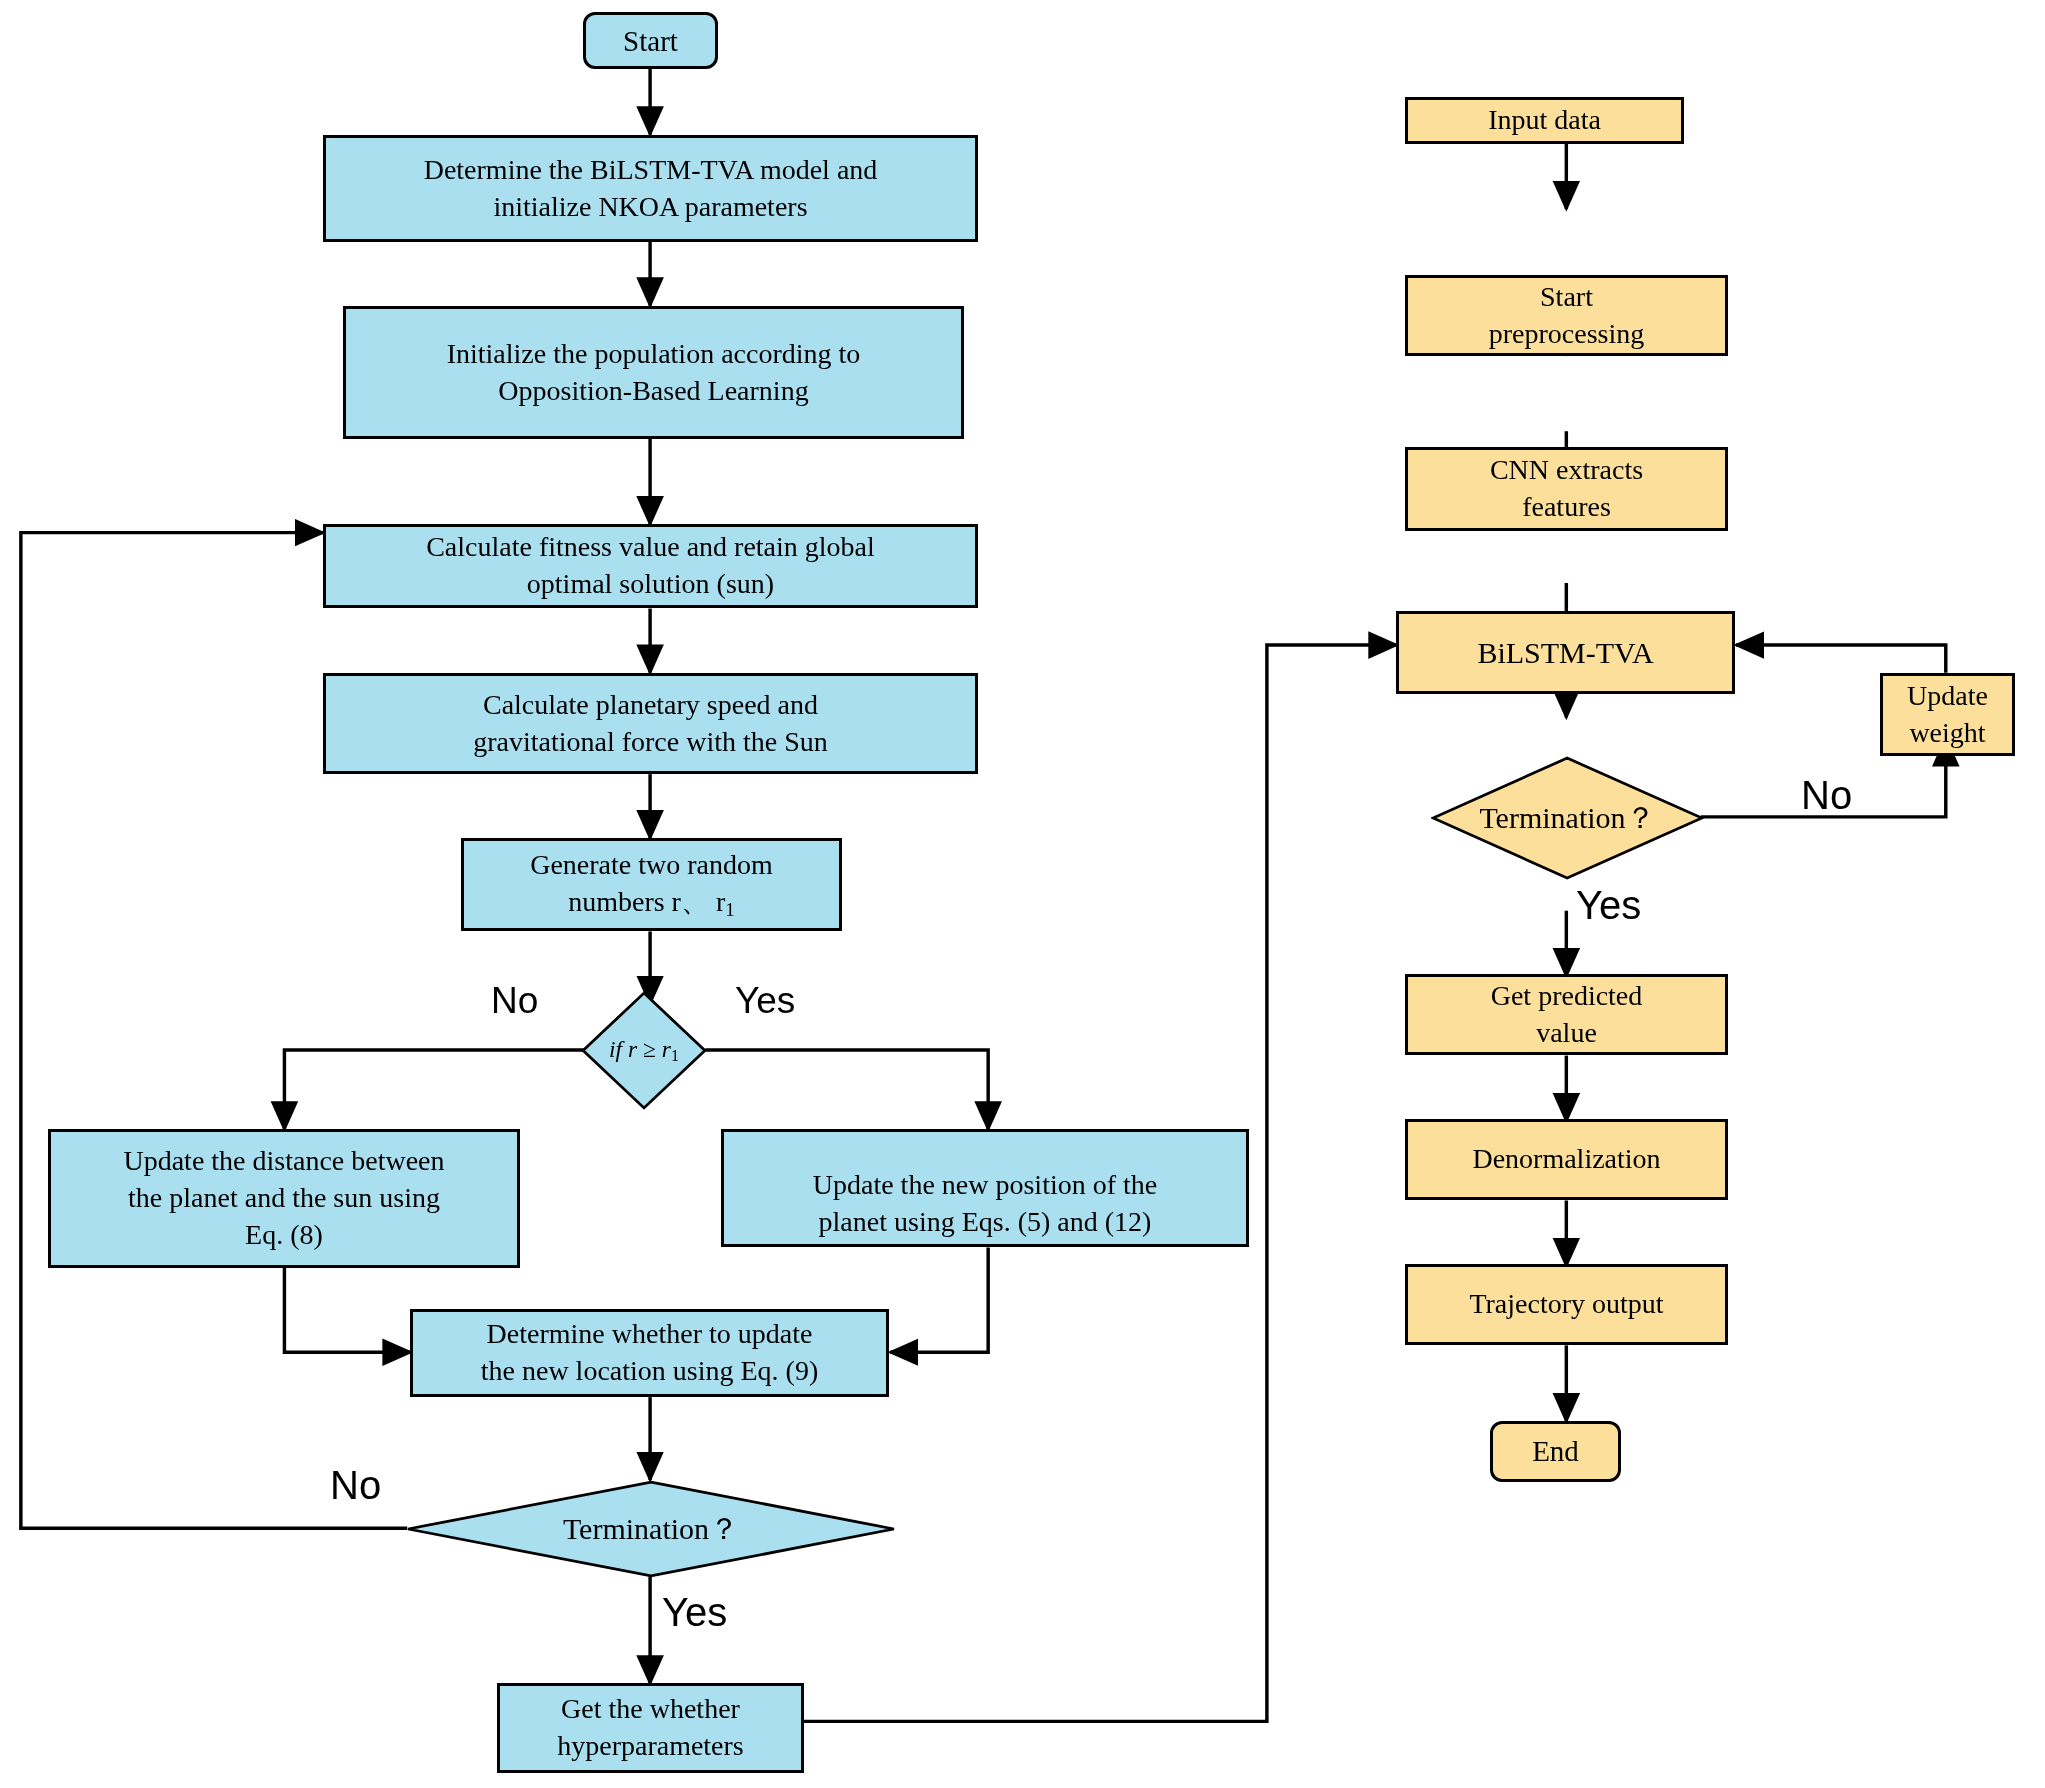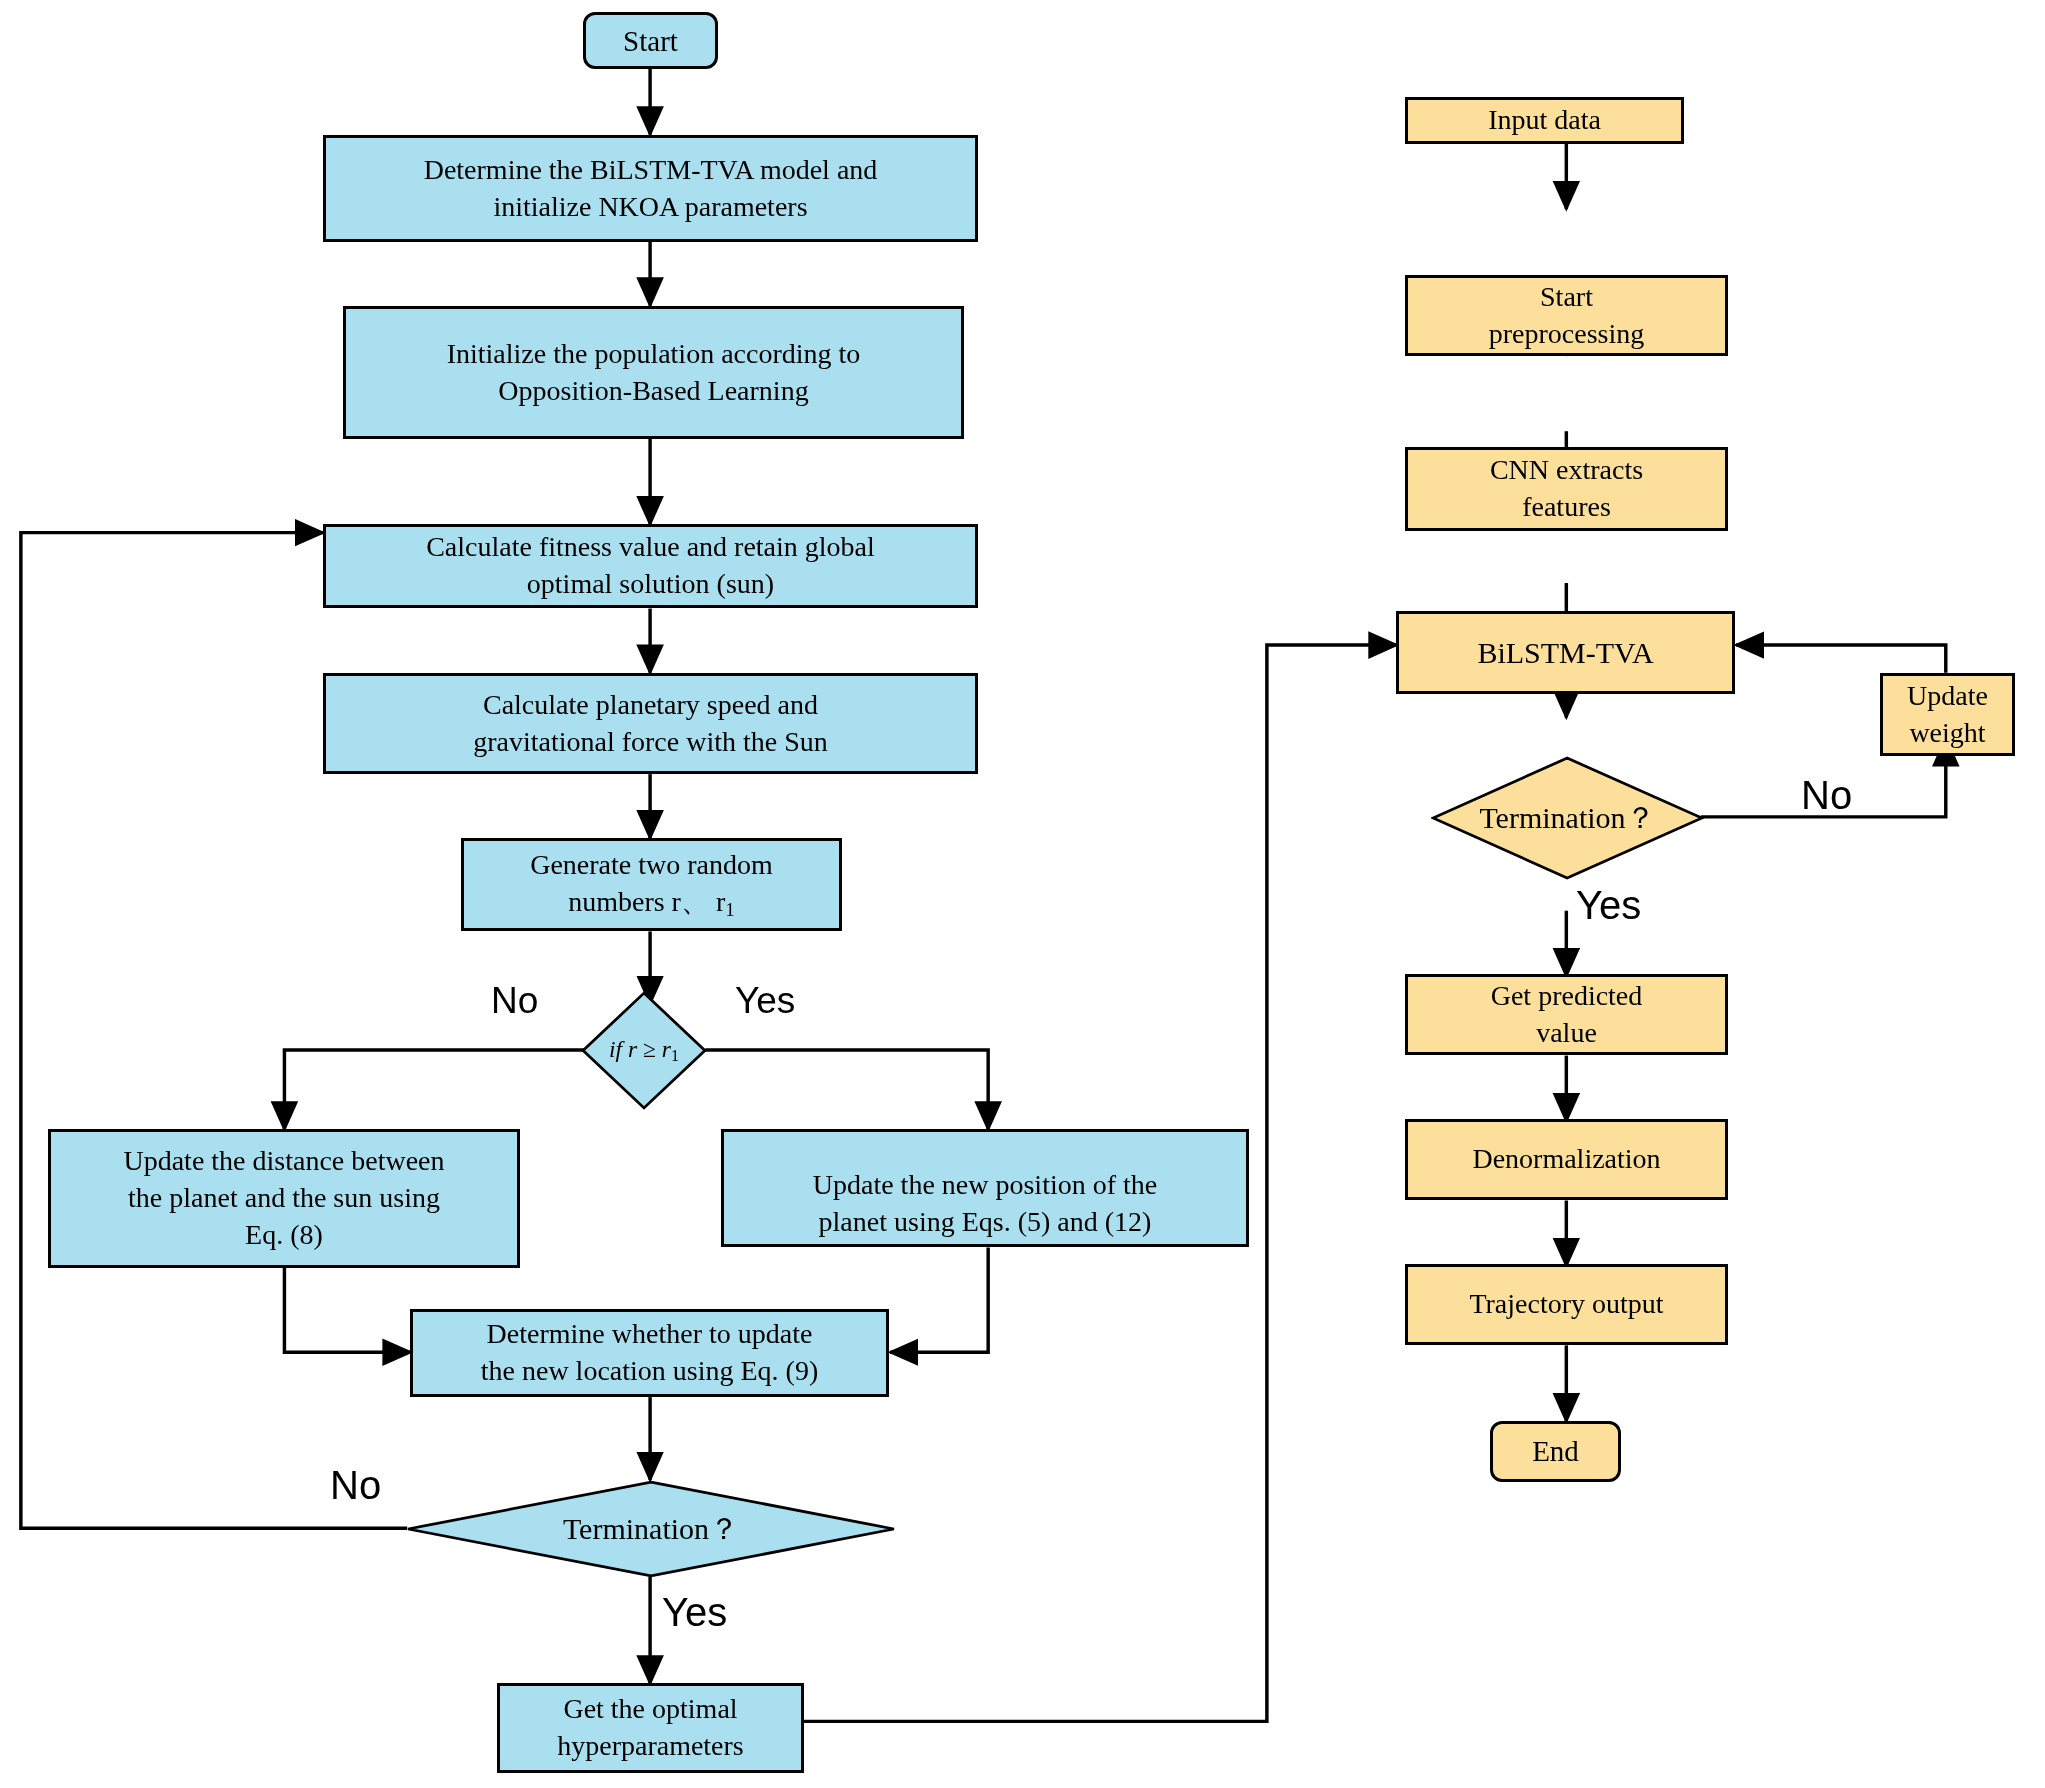--- a/index.html
+++ b/index.html
@@ -191,21 +191,21 @@
       <polygon points="355,3 707,71 355,139 3,71" fill="#aadff0" stroke="#000" stroke-width="4"></polygon>
     </svg>
     <span class="dlabel" style="font-size:30px;">Termination？</span>
   </div>
 
   <div class="edgelabel" style="left:330px; top:1463px; font-size:40px;">No</div>
   <div class="edgelabel" style="left:662px; top:1590px; font-size:40px;">Yes</div>
 
   <div class="node blue" style="left:497px; top:1683px; width:307px; height:90px; font-size:28px;">
     <span class="txt">
-      <span>Get the optimal</span><br>
+      <span>Get the whether</span><br>
       <span>hyperparameters</span>
     </span>
   </div>
 
   <div class="node yellow" style="left:1405px; top:97px; width:279px; height:47px; font-size:28px;">
     <span class="txt">Input data</span>
   </div>
 
   <div class="node yellow" style="left:1405px; top:275px; width:323px; height:81px; font-size:28px;">
     <span class="txt">

